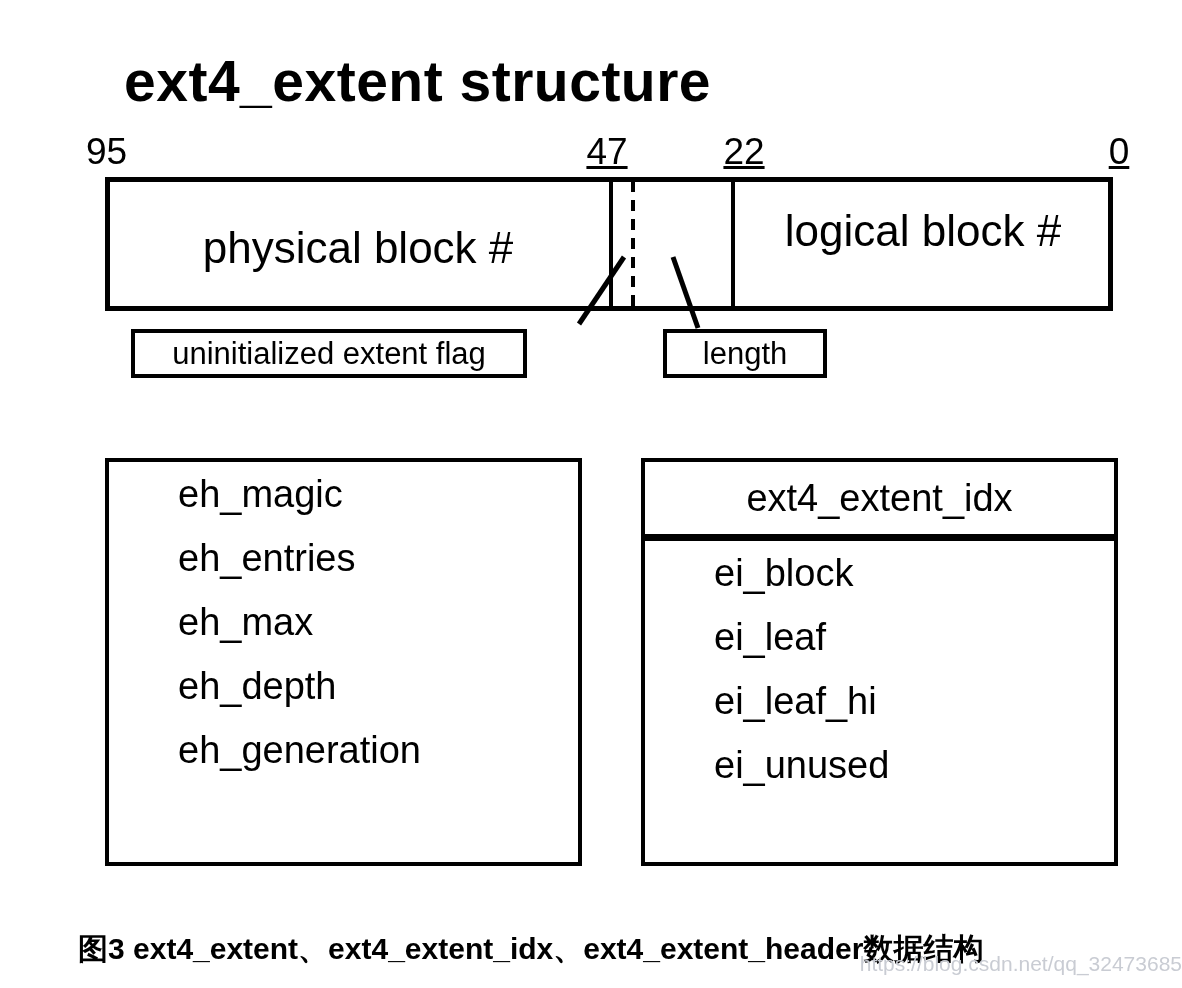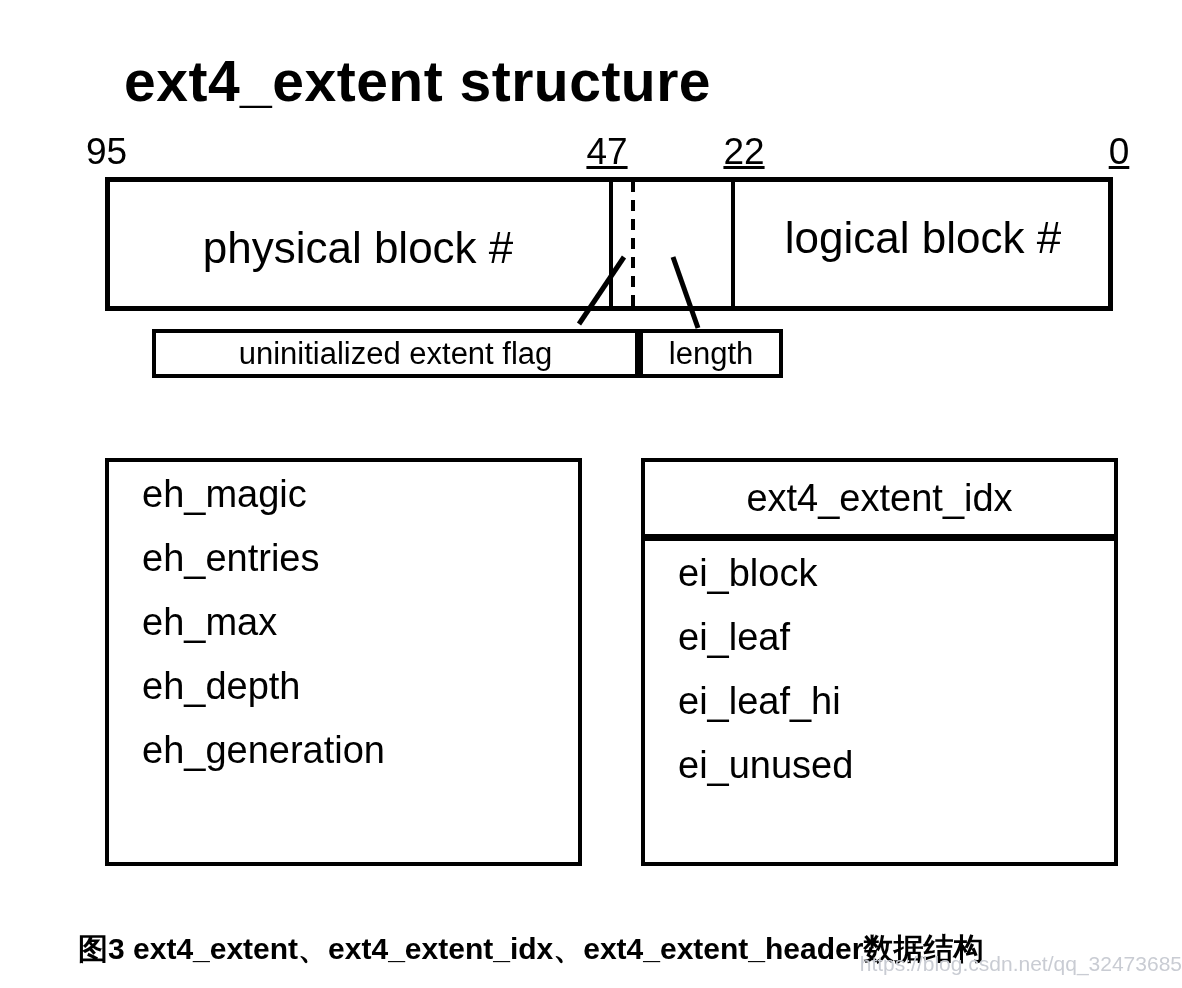--- a/index.html
+++ b/index.html
@@ -90,20 +90,21 @@
     font-size: 38px;
     border-bottom: 7px solid #000000;
     white-space: nowrap;
   }
   .struct-row {
     height: 64px;
     line-height: 64px;
     padding-left: 33px;
     font-size: 38px;
     white-space: nowrap;
+    margin-left: 36px;
   }
   .struct.idx .struct-row:first-of-type { margin-top: 5px; }
   .caption {
     position: absolute;
     left: 78px;
     top: 930px;
     font-size: 30px;
     line-height: 38px;
     white-space: nowrap;
     font-weight: bold;
@@ -127,32 +128,32 @@
   <div class="bitnum" style="left:86px">95</div>
   <div class="bitnum center" style="left:607px">47</div>
   <div class="bitnum center" style="left:744px">22</div>
   <div class="bitnum center" style="left:1119px">0</div>
 
   <div class="bf-rect"></div>
   <div class="vline" style="left:609px"></div>
   <div class="vline" style="left:731px"></div>
 
   <div class="seg-label" style="left:358px; top:248px">physical block #</div>
-  <div class="seg-label" style="left:923px; top:238px">logical block #</div>
+  <div class="seg-label" style="left:923px; top:231px">logical block #</div>
 
   <svg class="overlay" width="1182" height="988" viewBox="0 0 1182 988">
     <line x1="633" y1="181" x2="633" y2="307" stroke="#000000" stroke-width="4" stroke-dasharray="11 8"></line>
     <line x1="579" y1="324" x2="624" y2="257" stroke="#000000" stroke-width="5"></line>
     <line x1="673" y1="257" x2="698" y2="328" stroke="#000000" stroke-width="5"></line>
   </svg>
 
-  <div class="callout" style="left:152px; width:487px">
+  <div class="callout" style="left:131px; width:396px">
     <span>uninitialized extent flag</span>
   </div>
-  <div class="callout" style="left:639px; width:144px">
+  <div class="callout" style="left:663px; width:164px">
     <span>length</span>
   </div>
 
   <div class="struct" style="left:105px">
     <div class="struct-row">eh_magic</div>
     <div class="struct-row">eh_entries</div>
     <div class="struct-row">eh_max</div>
     <div class="struct-row">eh_depth</div>
     <div class="struct-row">eh_generation</div>
   </div>

